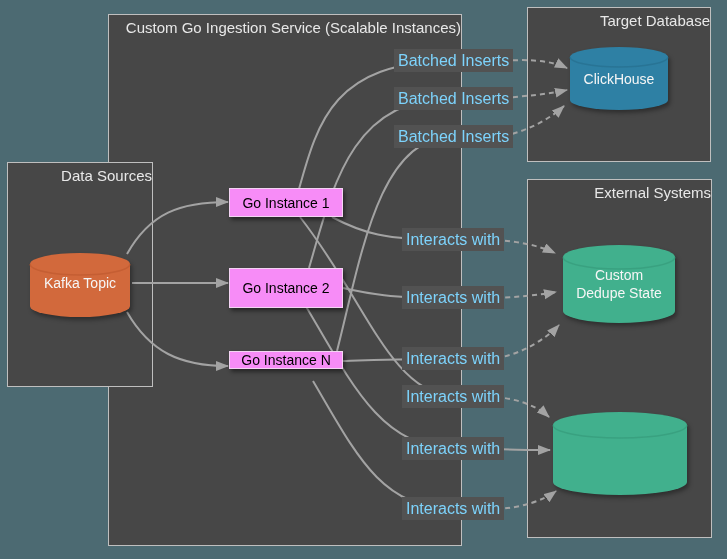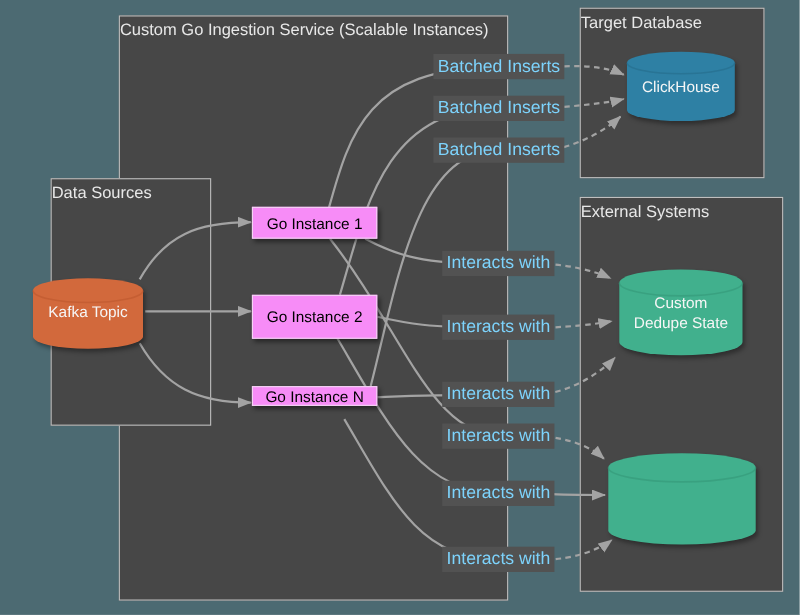--- a/index.html
+++ b/index.html
@@ -12,21 +12,21 @@
   }
   .cluster {
     position:absolute;
     background:#474747;
     border:1px solid #bfbfbf;
     box-sizing:border-box;
   }
   .cluster-title {
     color:#e8e8e8;
     font-size:15px;
-    text-align:left;
+    text-align:right;
     padding-top:4px;
     white-space:nowrap;
   }
   #edge-layer {
     position:absolute; left:0; top:0;
     width:727px; height:559px;
     z-index:3;
     pointer-events:none;
   }
   .edge { stroke:#a3a3a3; stroke-width:2; fill:none; }
@@ -64,25 +64,25 @@
 </style>
 </head>
 <body>
 
 <div id="canvas">
 
   <div class="cluster" style="left:108px; top:14px; width:354px; height:532px; z-index:1;">
     <div class="cluster-title">Custom Go Ingestion Service (Scalable Instances)</div>
   </div>
 
-  <div class="cluster" style="left:7px; top:162px; width:146px; height:225px; z-index:2;margin-left:39px;">
+  <div class="cluster" style="left:7px; top:162px; width:146px; height:225px; z-index:2;">
     <div class="cluster-title">Data Sources</div>
   </div>
 
-  <div class="cluster" style="left:527px; top:7px; width:168px; height:155px; z-index:1;">
+  <div class="cluster" style="left:527px; top:7px; width:184px; height:155px; z-index:1;">
     <div class="cluster-title">Target Database</div>
   </div>
 
   <div class="cluster" style="left:527px; top:179px; width:185px; height:359px; z-index:1;">
     <div class="cluster-title">External Systems</div>
   </div>
 
   <svg id="edge-layer" viewBox="0 0 727 559">
     <defs>
       <marker id="arrow" markerUnits="userSpaceOnUse" markerWidth="14" markerHeight="12" refX="12" refY="5" orient="auto">

